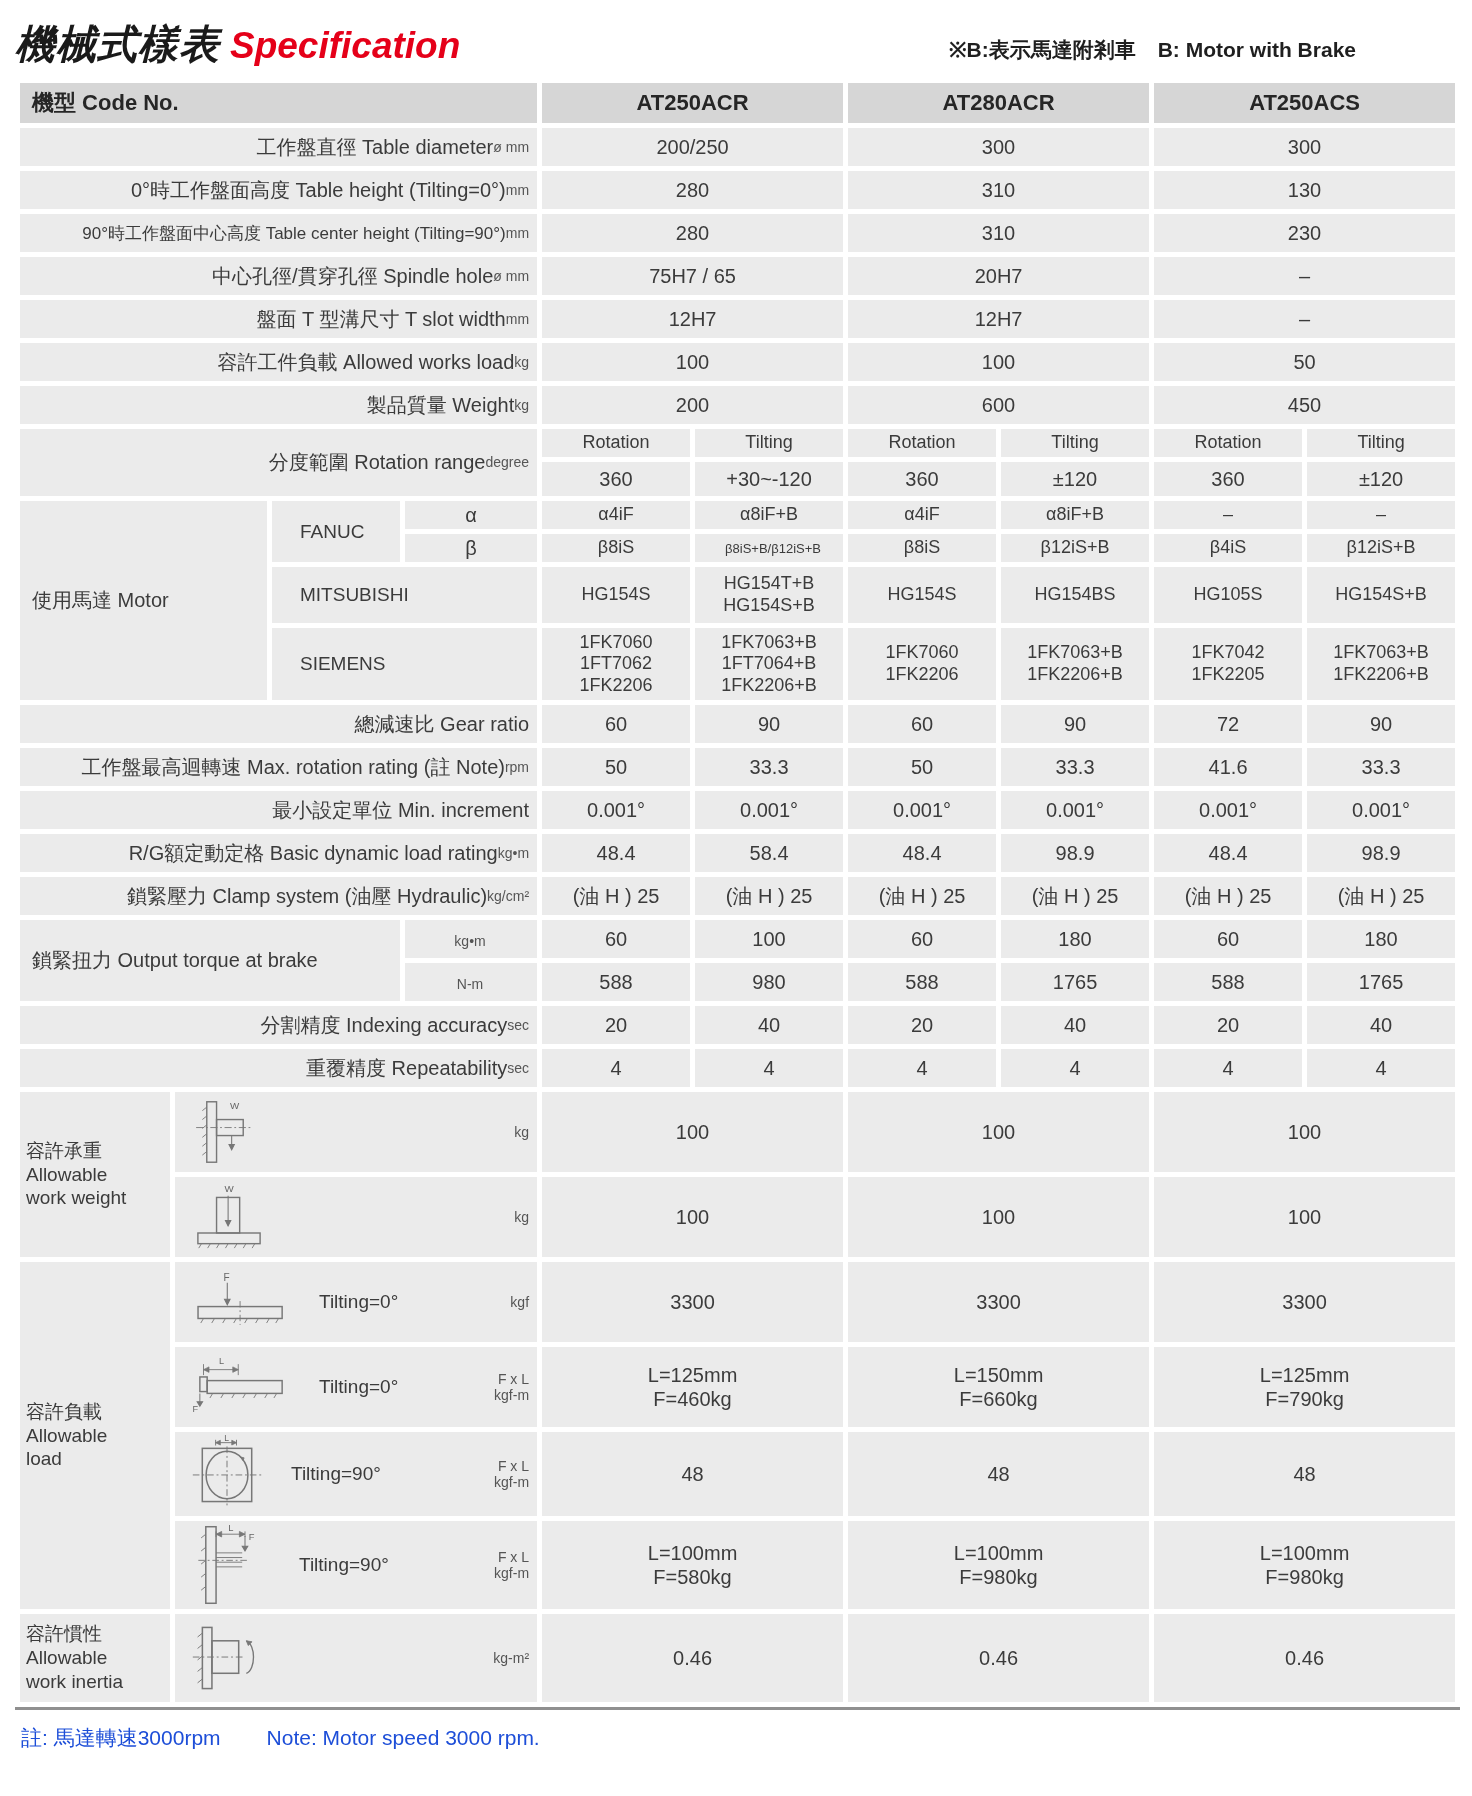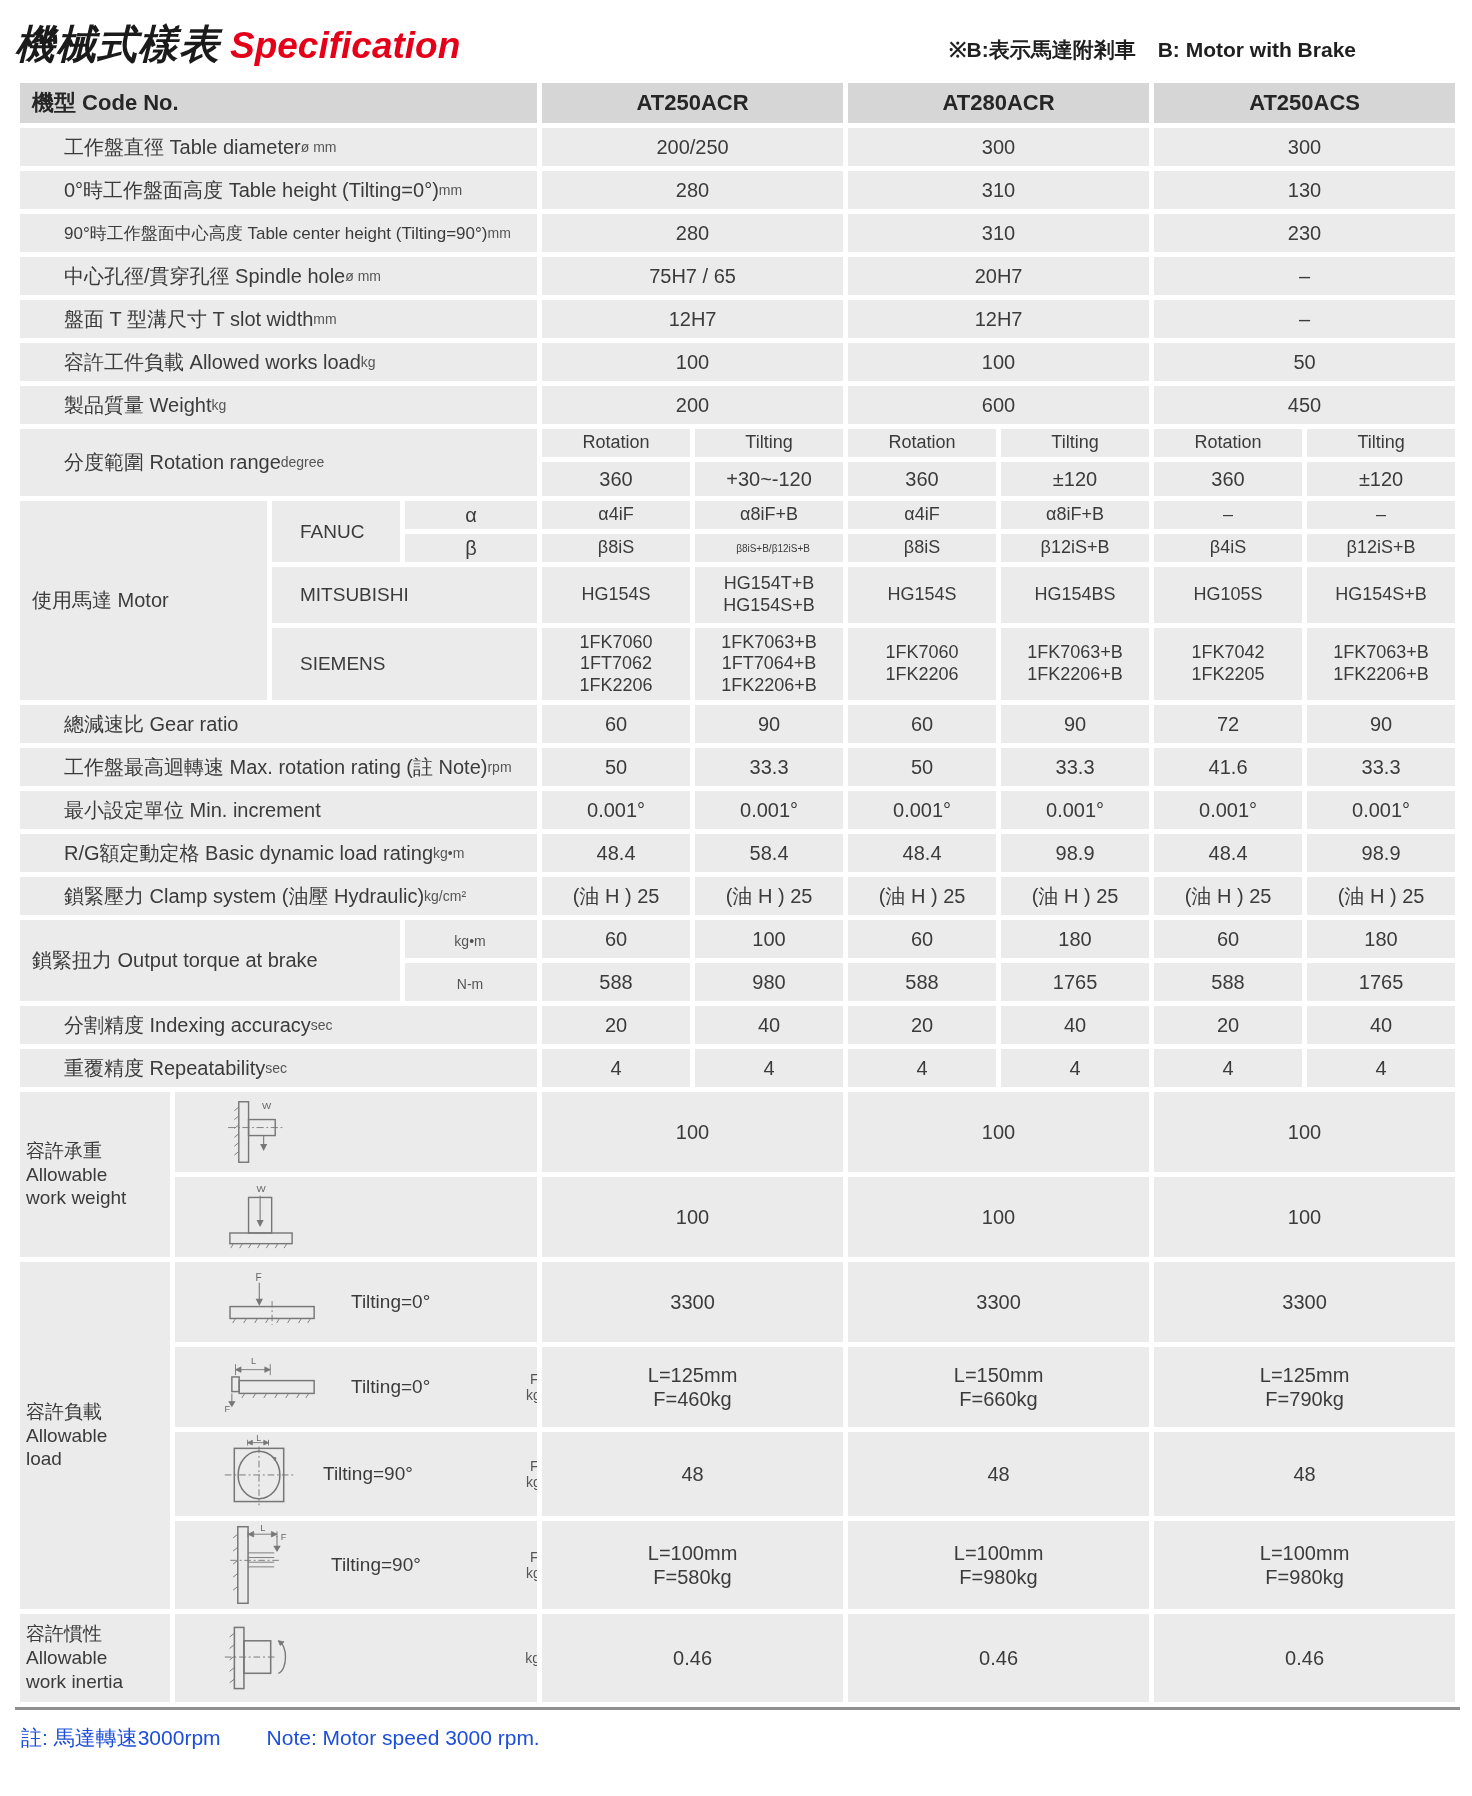--- a/index.html
+++ b/index.html
@@ -8,26 +8,26 @@
   .topbar{display:flex;justify-content:space-between;align-items:flex-end;height:62px;margin-bottom:6px;}
   .title{white-space:nowrap;}
   .title .zh{font-style:italic;font-weight:bold;font-size:40px;color:#1a1a1a;letter-spacing:1px;}
   .title .en{font-style:italic;font-weight:bold;font-size:37px;color:#e50019;margin-left:10px;}
   .brakenote{font-size:21px;font-weight:bold;color:#1f1f1f;padding-bottom:8px;white-space:nowrap;margin-left:24px;}
   .brakenote .en{margin-left:22px;}
   table.spec{border-collapse:separate;border-spacing:5px;table-layout:fixed;width:1445px;border-bottom:3px solid #8f8f8f;}
   td{background:#ebebeb;text-align:center;vertical-align:middle;font-size:20px;color:#3b3b3b;padding:2px 6px;overflow:hidden;}
   td.hd{background:#d6d6d6;font-weight:bold;font-size:22px;color:#262626;}
   td.lb{text-align:left;}
-  .lr{display:flex;justify-content:flex-start;align-items:center;width:100%;margin-left:32px;}
+  .lr{display:flex;justify-content:flex-end;align-items:center;width:100%;}
   .lab{font-size:20px;text-align:left;padding-left:6px;white-space:nowrap;}
   .lab.tight{font-size:17px;}
   .u{font-size:14px;color:#555;text-align:right;padding-right:2px;white-space:pre-line;line-height:1.15;}
   .pre{white-space:pre-line;line-height:1.2;}
-  td.sm{font-size:10px;padding-left:14px;}
+  td.sm{font-size:13px;padding-left:14px;}
   td.md{font-size:18px;line-height:1.2;}
   td.bd{text-align:left;padding-left:28px;font-size:19px;}
   td.sym{font-size:20px;}
   td.gl{text-align:left;font-size:19px;line-height:1.25;vertical-align:middle;}
   .ic{flex:0 0 auto;display:inline-flex;align-items:center;padding-left:8px;}
   .cap{font-size:19px;color:#3b3b3b;flex:1 1 auto;text-align:left;padding-left:26px;}
   .dgfill{flex:1 1 auto;}
   svg{display:block;}
   .footnote{margin:14px 0 0 6px;font-size:21px;color:#1d4ed8;}
   .footnote .en{margin-left:46px;}

